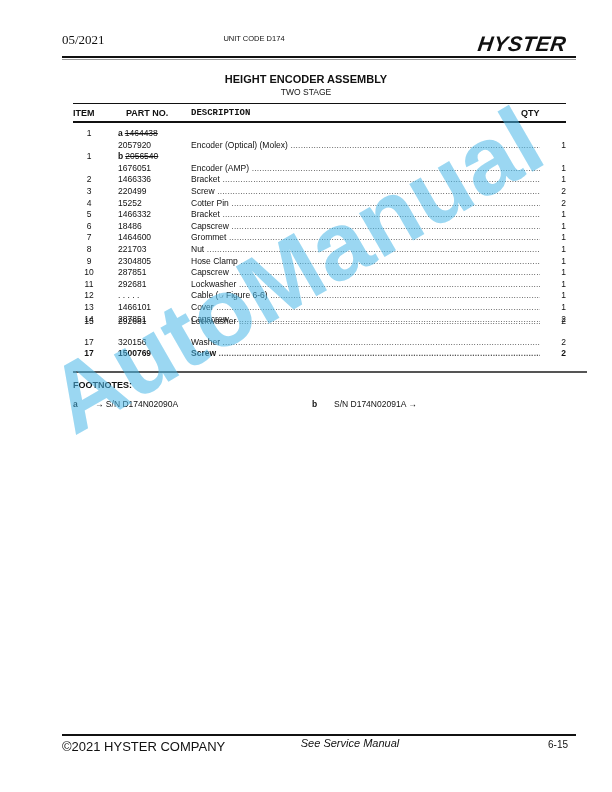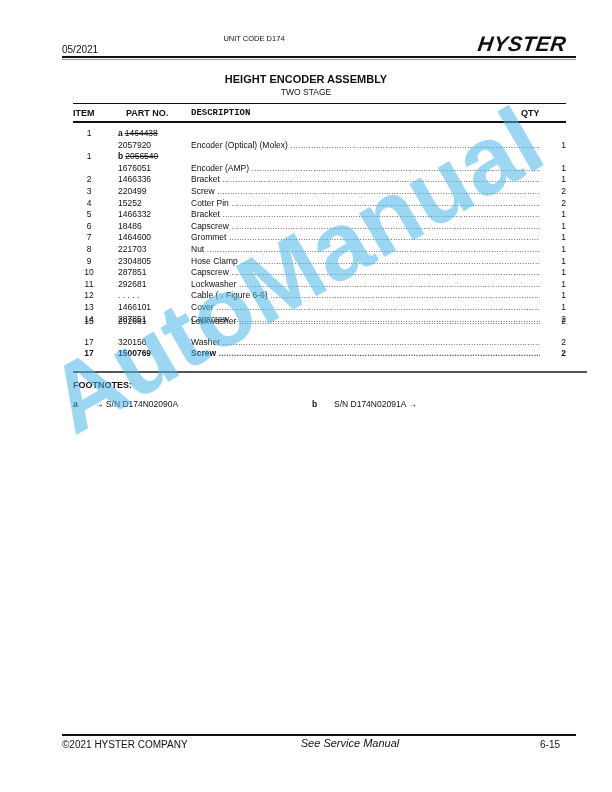--- a/index.html
+++ b/index.html
@@ -1,20 +1,20 @@
 <!DOCTYPE html>
 <html><head>
   <meta charset="utf-8">
   <style>
     html, body { margin: 0; padding: 0; background: #ffffff; }
     body {
       width: 612px; height: 792px; position: relative; overflow: hidden;
       font-family: "Liberation Sans", sans-serif; color: #111;
     }
-    .hdr-date { position: absolute; left: 62px; top: 44px; font-size: 10px; }
+    .hdr-date { position: absolute; left: 62px; top: 32px; font-size: 13px; font-family: Liberation Serif, serif; }
     .hdr-center { position: absolute; left: 0; width: 508px; top: 34px; text-align: center; font-size: 7.5px; line-height: 10px; }
     .hdr-logo {
       position: absolute; left: 478px; top: 32px; font-size: 21px; font-weight: bold; font-style: italic;
       letter-spacing: 0.5px; transform: skewX(-8deg); font-family: "Liberation Sans", sans-serif;
     }
     .hdr-rule { position: absolute; left: 62px; width: 514px; top: 56px; height: 2px; background: #111; }
     .hdr-rule2 { position: absolute; left: 62px; width: 514px; top: 59px; height: 1px; background: #999; }
 
     .title { position: absolute; left: 0; width: 612px; top: 73px; text-align: center; font-size: 11px; font-weight: bold; }
     .subtitle { position: absolute; left: 0; width: 612px; top: 87px; text-align: center; font-size: 8.5px; font-weight: normal; }
@@ -37,23 +37,23 @@
     .fn { position: absolute; top: 399px; font-size: 8.5px; }
     .fn .lbl { font-weight: bold; display: inline-block; width: 22px; }
 
     .watermark {
       position: absolute; left: 30px; top: 360px; font-size: 96px; font-weight: bold;
       color: #4ab8e8; opacity: 0.55; transform: rotate(-30deg); transform-origin: left top;
       white-space: nowrap; pointer-events: none; font-family: "Liberation Sans", sans-serif;
     }
 
     .ftr-rule { position: absolute; left: 62px; width: 514px; top: 734px; height: 1.5px; background: #111; }
-    .ftr-left { position: absolute; left: 62px; top: 739px; font-size: 10px; }
+    .ftr-left { position: absolute; left: 62px; top: 739px; font-size: 13px; }
     .ftr-center { position: absolute; left: 17px; width: 612px; top: 738px; text-align: center; font-size: 11px; font-style: italic; line-height: 10px; margin-left: 27px; }
-    .ftr-right { position: absolute; left: 540px; width: 36px; text-align: left; top: 739px; font-size: 10px; }
+    .ftr-right { position: absolute; left: 540px; width: 36px; text-align: center; top: 739px; font-size: 10px; }
   </style>
 </head>
 <body>
 
 <div class="hdr-date">05/2021</div>
 <div class="hdr-center">
   <div>UNIT CODE D174</div>
 </div>
 <div class="hdr-logo">HYSTER</div>
 <div class="hdr-rule"></div>

